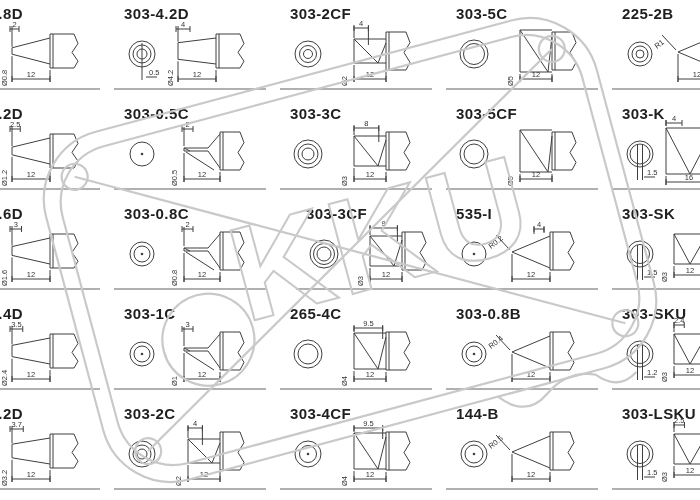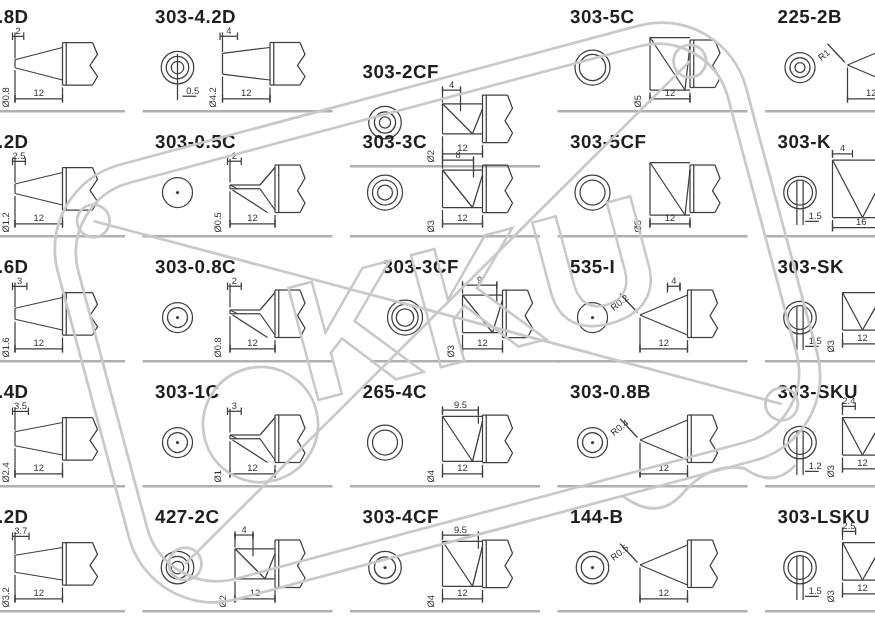--- a/index.html
+++ b/index.html
@@ -84,21 +84,21 @@
             <line x1="100" y1="54" x2="100" y2="66" class="ln"></line>
             <line x1="62" y1="63" x2="100" y2="63" class="ln"></line>
             <line x1="62" y1="60" x2="62" y2="66" class="ln"></line>
             <line x1="100" y1="60" x2="100" y2="66" class="ln"></line>
             <text x="81" y="61" class="dim" text-anchor="middle">12</text>
             <text x="57" y="70" class="dim" text-anchor="start" transform="rotate(-90 57 70)">Ø4.2</text>
           </g>
     </svg>
     <div class="sep"></div>
   </div>
-      <div class="cell" style="left: 280px; top: 0px; margin-top: 44px;">
+      <div class="cell" style="left: 280px; top: 0px;">
     <div class="lbl">303-2CF</div>
     <svg width="164" height="80" viewBox="0 0 164 80">
       <g>
             <circle cx="26" cy="38" r="13" class="ln"></circle>
             <circle cx="26" cy="38" r="8.5" class="ln"></circle>
             <circle cx="26" cy="38" r="4.5" class="ln"></circle>
           </g>
       <g>
             <line x1="72" y1="23" x2="104" y2="23" class="ln"></line>
             <line x1="72" y1="23" x2="72" y2="47" class="ln"></line>
@@ -721,21 +721,21 @@
             <line x1="62" y1="63" x2="100" y2="63" class="ln"></line>
             <line x1="62" y1="60" x2="62" y2="66" class="ln"></line>
             <line x1="100" y1="60" x2="100" y2="66" class="ln"></line>
             <text x="81" y="61" class="dim" text-anchor="middle">12</text>
             <text x="57" y="70" class="dim" text-anchor="start" transform="rotate(-90 57 70)">Ø3.2</text>
           </g>
     </svg>
     <div class="sep"></div>
   </div>
       <div class="cell" style="left: 114px; top: 400px;">
-    <div class="lbl">427-2C</div>
+    <div class="lbl">303-2C</div>
     <svg width="164" height="80" viewBox="0 0 164 80">
       <g>
             <circle cx="26" cy="38" r="13" class="ln"></circle>
             <circle cx="26" cy="38" r="9" class="ln"></circle>
             <circle cx="26" cy="38" r="5" class="ln"></circle>
           </g>
       <g>
             <line x1="72" y1="23" x2="104" y2="23" class="ln"></line>
             <line x1="72" y1="23" x2="72" y2="47" class="ln"></line>
             <line x1="72" y1="47" x2="104" y2="47" class="ln"></line>

